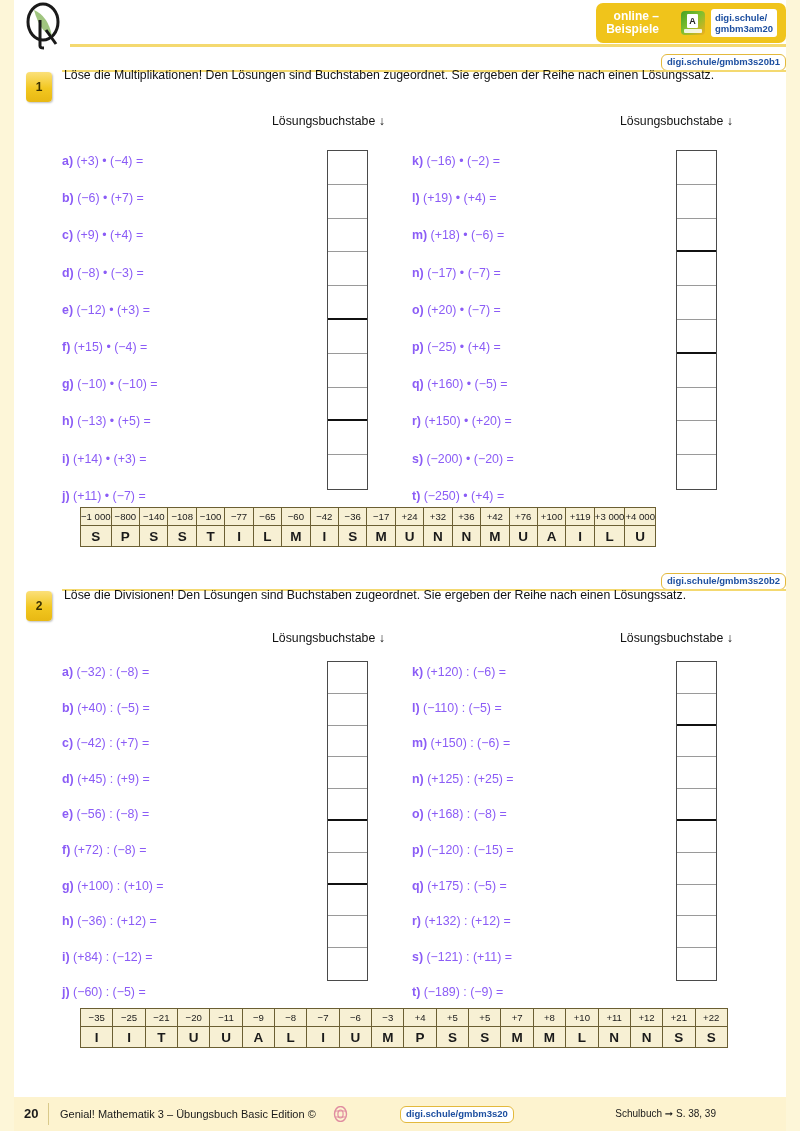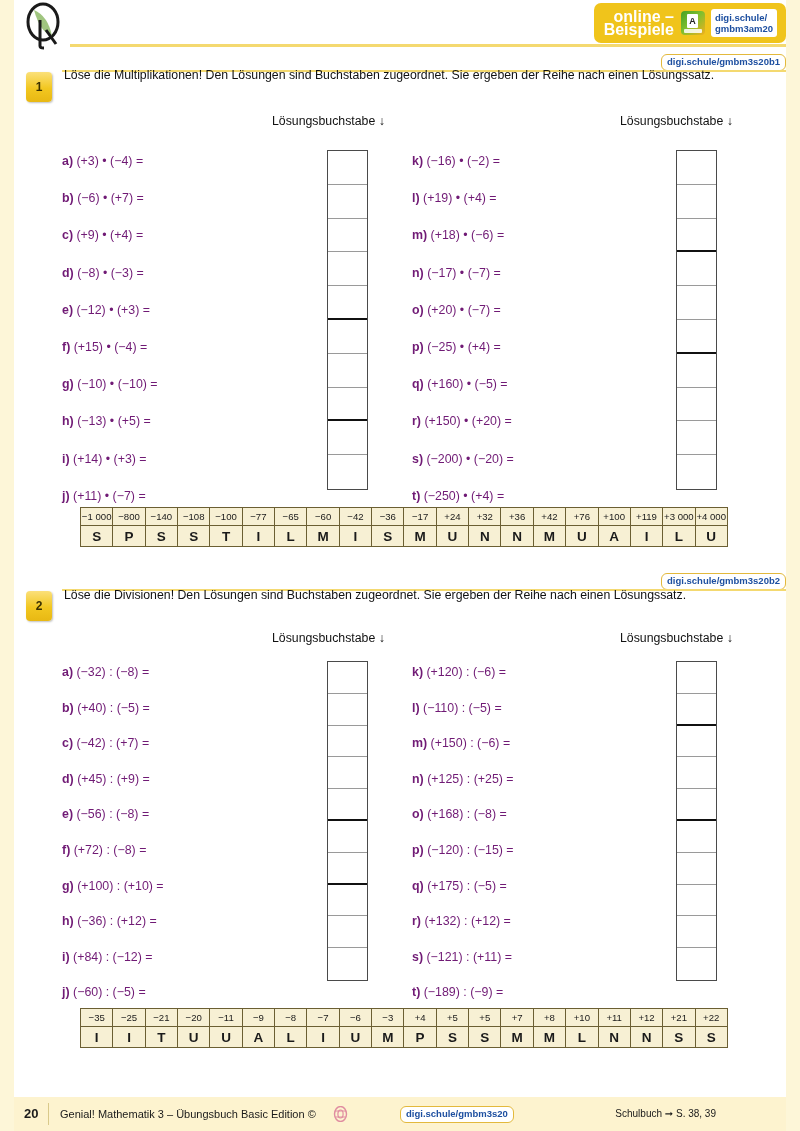--- a/index.html
+++ b/index.html
@@ -78,25 +78,25 @@
     background: #f0c41b;
     border-radius: 7px;
     display: flex;
     align-items: center;
     padding: 0 9px 0 10px;
     box-sizing: border-box;
   }
   .online-badge .ob-label {
     color: #ffffff;
     font-weight: bold;
-    font-size: 16px;
+    font-size: 12px;
     line-height: 13px;
     text-align: right;
     white-space: pre-line;
-    margin-right: 7px;
+    margin-right: 22px;
   }
   .ob-app-icon {
     width: 24px; height: 24px;
     border-radius: 4px;
     background: linear-gradient(135deg, #46a024 0%, #7dbf2e 45%, #f3b01c 100%);
     position: relative;
     margin-right: 6px;
     flex: 0 0 auto;
   }
   .ob-app-icon .card {
@@ -170,21 +170,21 @@
 
   .col-head {
     position: absolute;
     font-size: 12.3px;
     color: #111;
   }
 
   .problem {
     position: absolute;
     font-size: 12.4px;
-    color: #701a75;
+    color: #8b5cf6;
     white-space: nowrap;
   }
   .problem b {
     font-weight: bold;
   }
 
   
   .boxstack {
     position: absolute;
     border: 1px solid #4a4a4a;
@@ -365,21 +365,21 @@
     <div class="cell thick" style="height: 10%;"></div>
     <div class="cell" style="height: 10%;"></div>
     <div class="cell" style="height: 10%;"></div>
     <div class="cell thick" style="height: 10%;"></div>
     <div class="cell" style="height: 10%;"></div>
     <div class="cell" style="height: 10%;"></div>
     <div class="cell" style="height: 10%;"></div>
     <div class="cell" style="height: 10%;"></div>
   </div>
 
-<div class="keytable" id="ex1-key" style="left:80px; top:507px; width:648px; height:40px;">
+<div class="keytable" id="ex1-key" style="left:80px; top:507px; width:576px; height:40px;">
     <div class="kcol">
       <div class="kval">−1 000</div>
       <div class="klet">S</div>
     </div>
     <div class="kcol">
       <div class="kval">−800</div>
       <div class="klet">P</div>
     </div>
     <div class="kcol">
       <div class="kval">−140</div>

